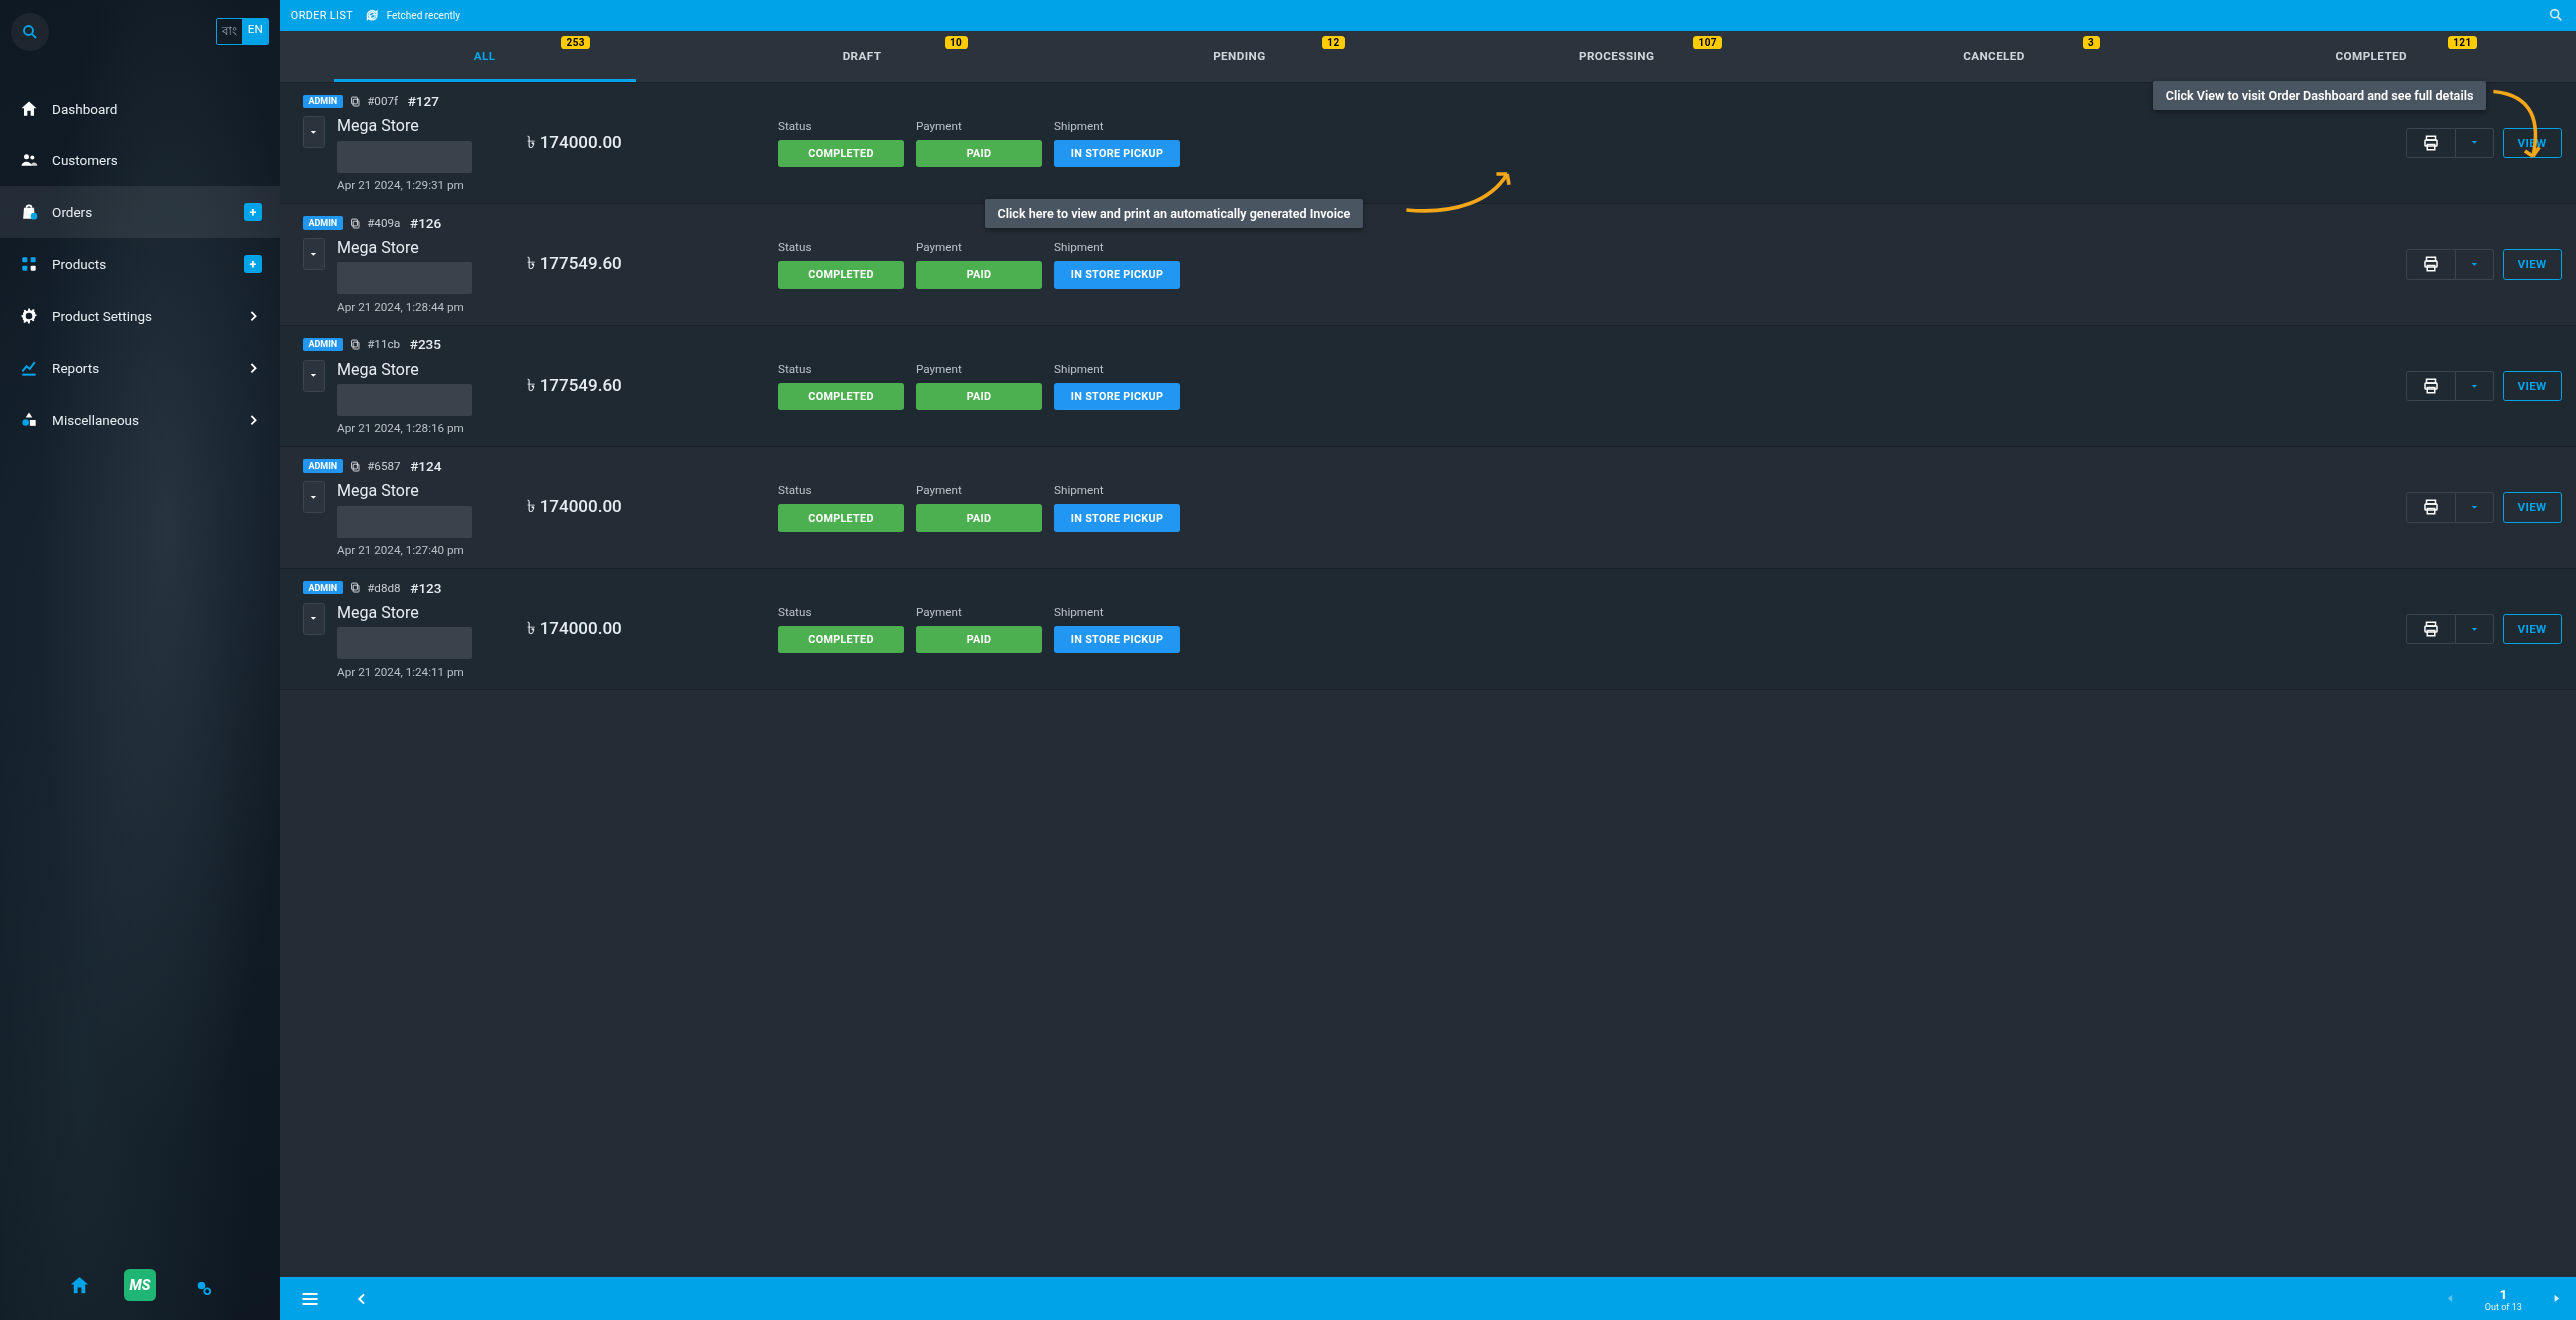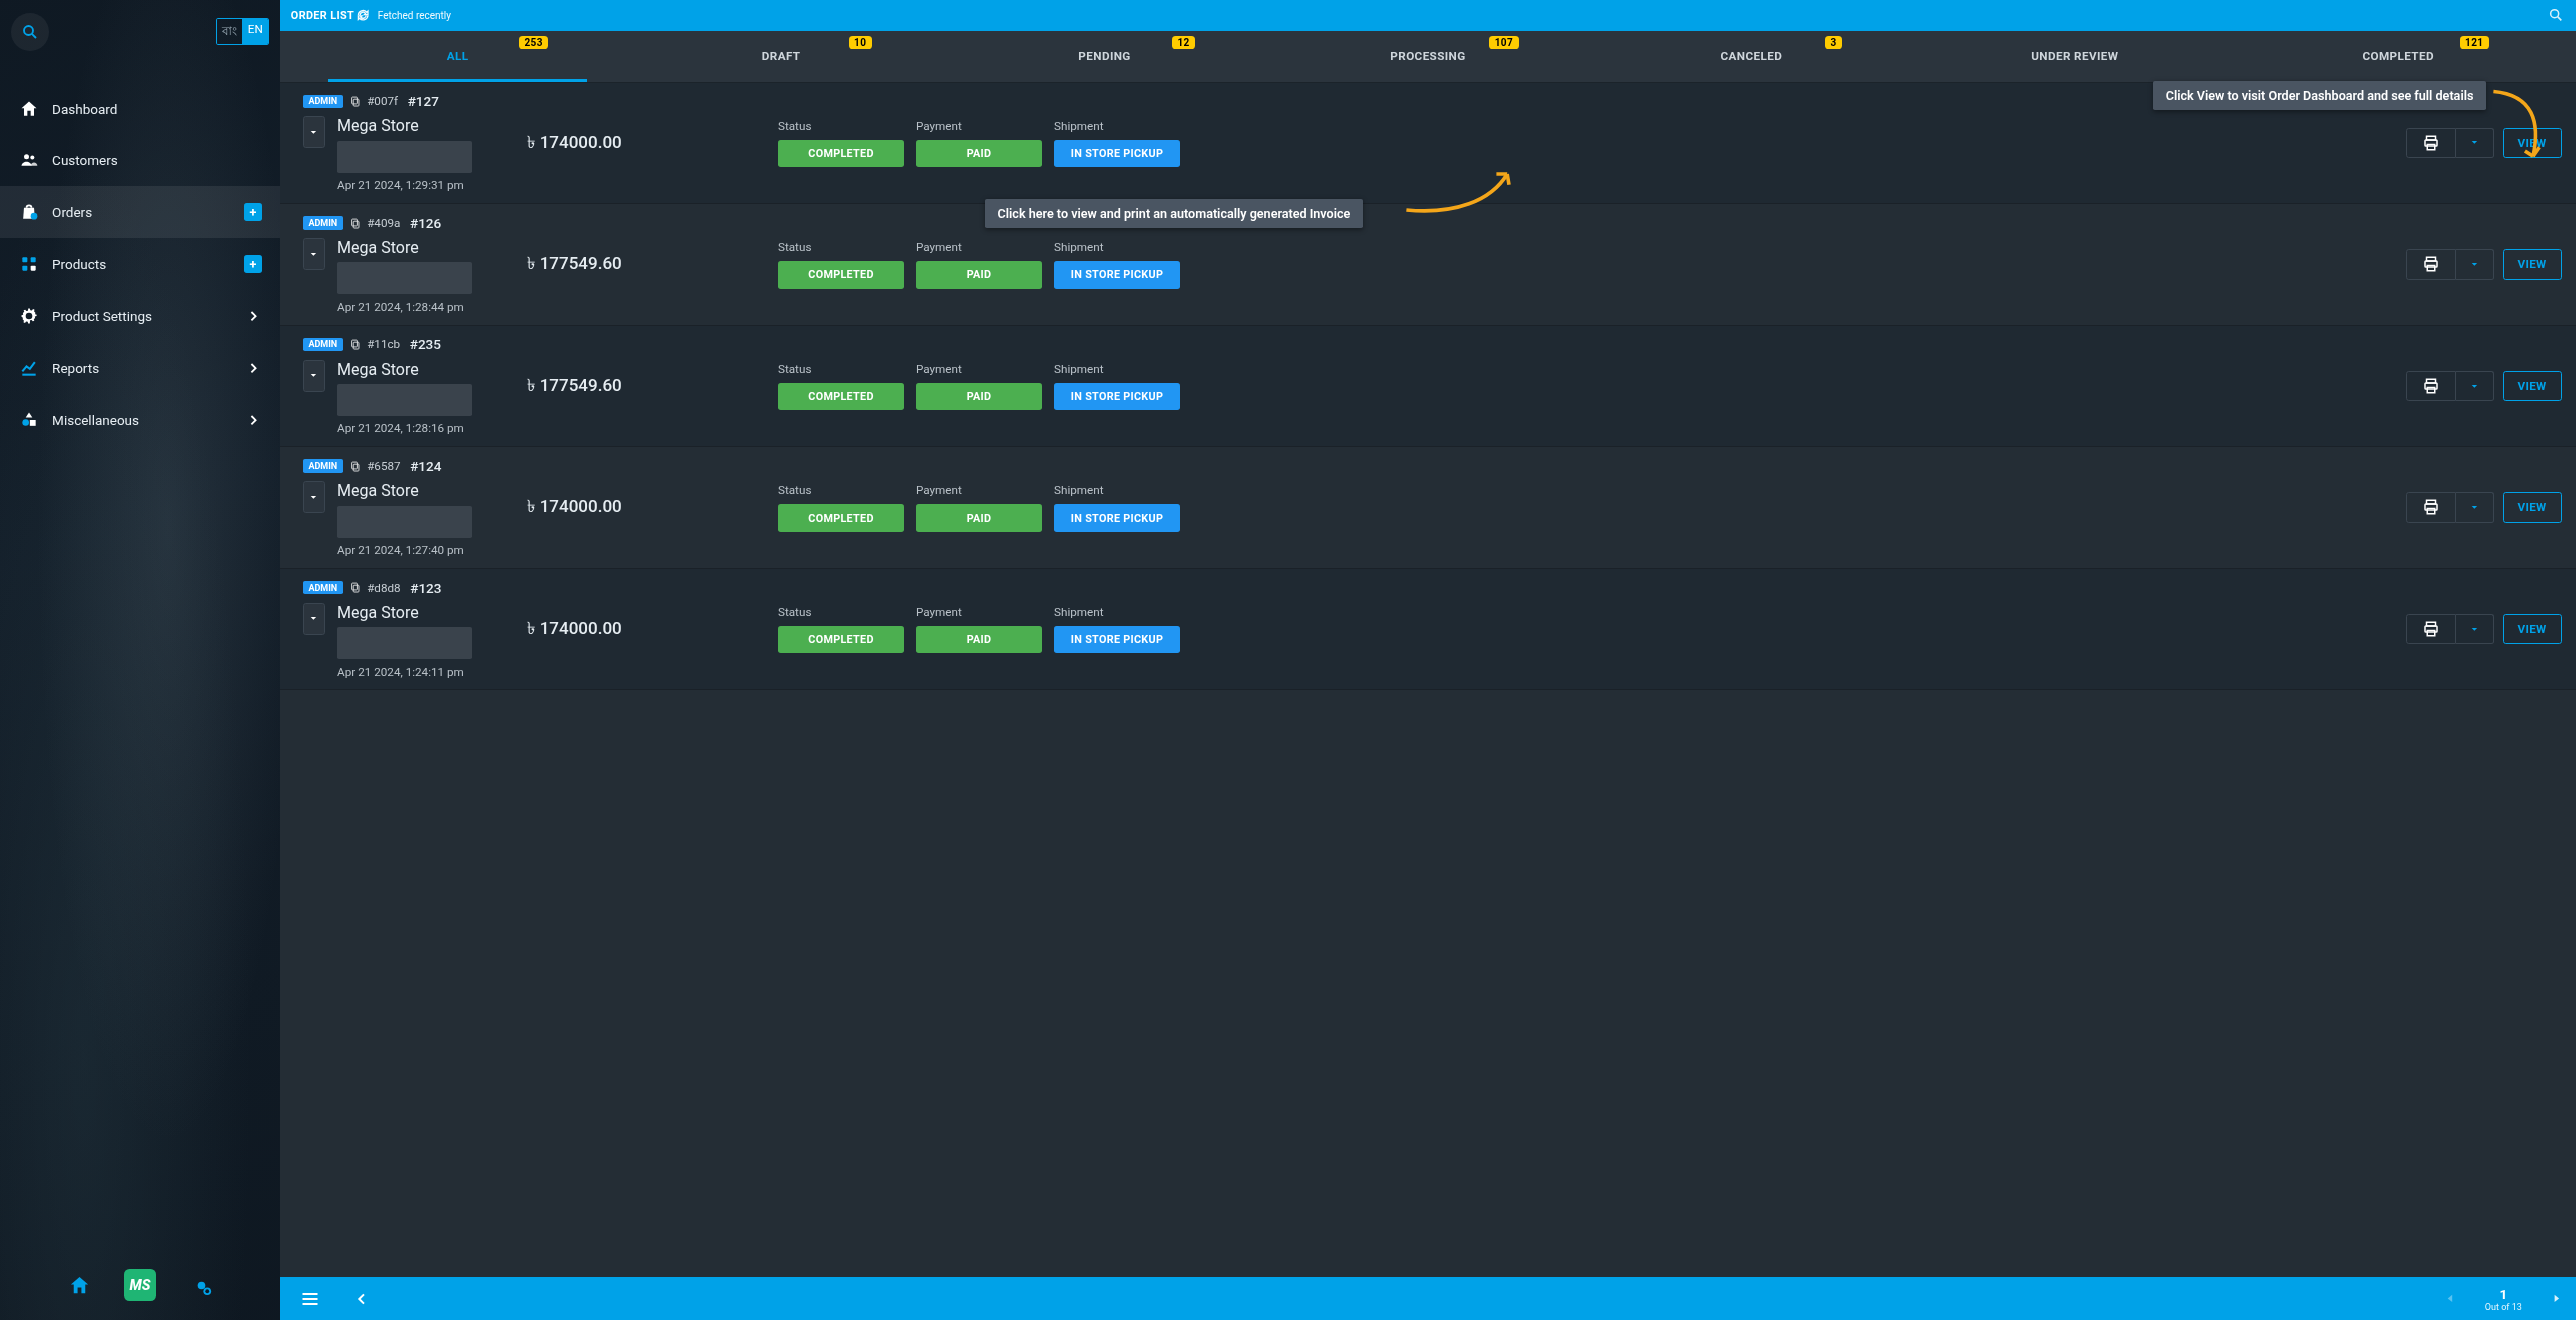--- a/index.html
+++ b/index.html
@@ -85,21 +85,21 @@
   }
 
   
   .main { flex:1; display:flex; flex-direction:column; background:#242d35; position:relative; }
 
   .topbar {
     height:30.5px; background:#00a2e8; color:#fff;
     display:flex; align-items:center; padding:0 10.8px;
     font-size:10.8px;
   }
-  .topbar .title { font-weight:700; letter-spacing:0.4px; margin-right:2px; }
+  .topbar .title { font-weight:400; letter-spacing:0.4px; margin-right:12px; }
   .topbar .refresh { display:flex; align-items:center; gap:7.2px; opacity:0.95; }
   .topbar .spacer { flex:1; }
   .topbar-search { width:18px; height:18px; display:flex; align-items:center; justify-content:center; opacity:0.85; cursor:pointer; }
 
   
   .tabs {
     display:flex; align-items:stretch; background:#2b343d; height:52px;
     border-bottom:0.9px solid #1b232a;
     padding: 0 16px;
   }
@@ -372,23 +372,20 @@
       </div>
       <div class="tab">
         <span>PROCESSING</span>
         <span class="tab-badge">107</span>
       </div>
       <div class="tab">
         <span>CANCELED</span>
         <span class="tab-badge">3</span>
       </div>
       <div class="tab">
-        <span>UNDER REVIEW</span>
-      </div>
-      <div class="tab">
         <span>COMPLETED</span>
         <span class="tab-badge">121</span>
       </div>
     </div>
 
     <div class="annotation" style="top:81px; right:90px;">Click View to visit Order Dashboard and see full details</div>
     <svg class="arrow-svg" style="top:86px; right:25px;" width="63" height="83" viewBox="0 0 70 92">
       <path d="M6 6 C 50 10, 58 40, 50 78" stroke="#f4a61a" stroke-width="4" fill="none"></path>
       <path d="M50 78 l-9 -6 m9 6 l7 -10" stroke="#f4a61a" stroke-width="4" fill="none"></path>
     </svg>

